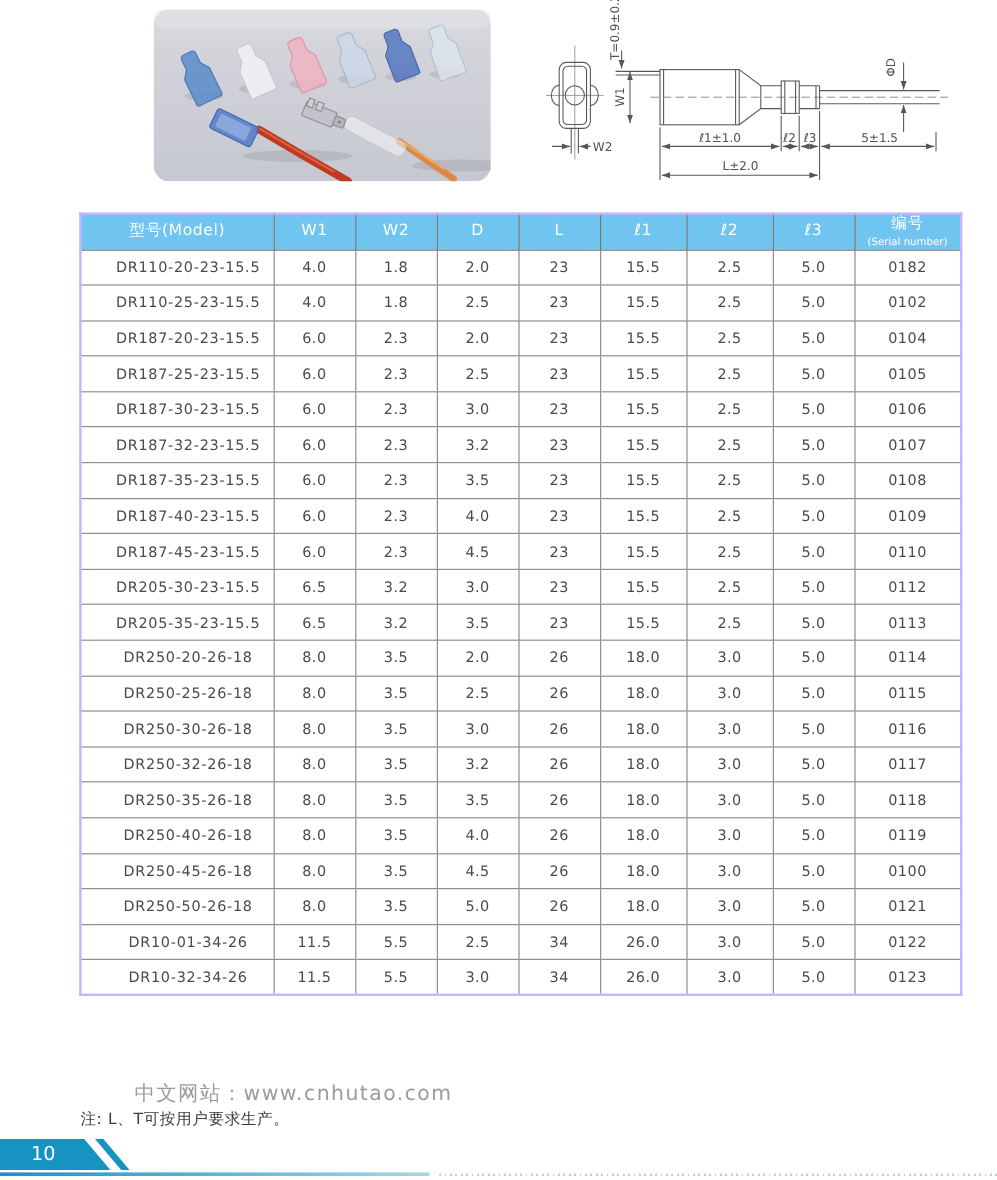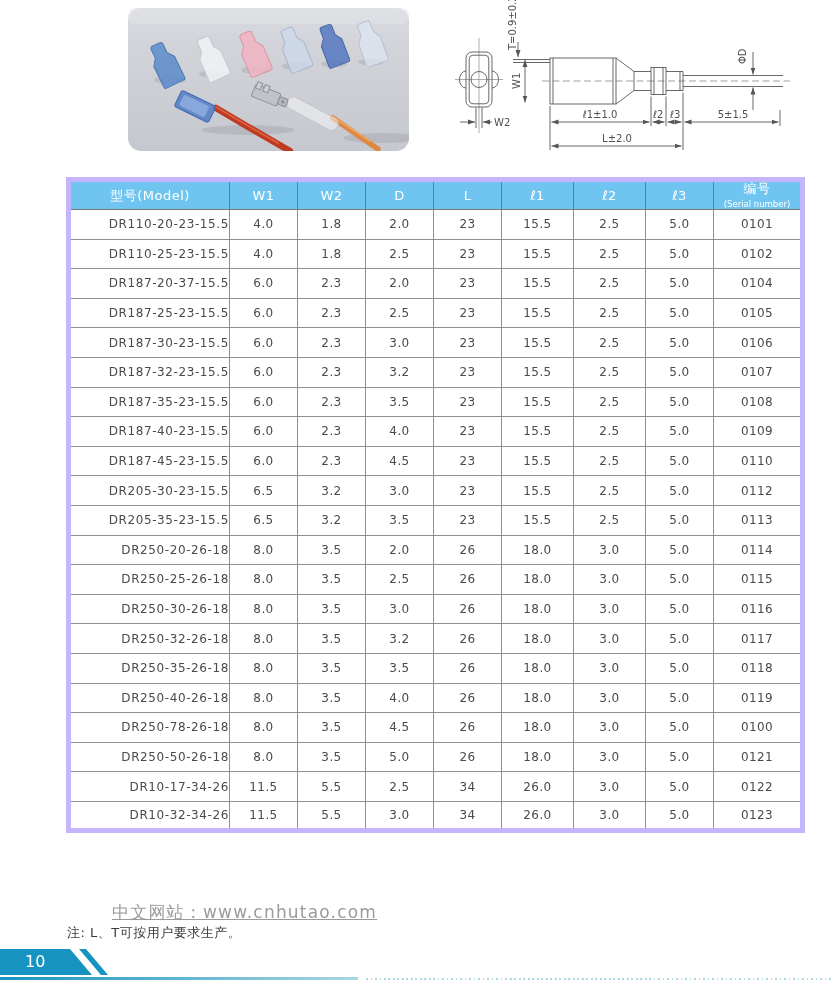--- a/index.html
+++ b/index.html
@@ -19,53 +19,53 @@
   }
   
   .photo{position:absolute;left:128px;top:8px;width:281px;height:143px;}
   
   .diagram{position:absolute;left:430px;top:0;width:401px;height:162px;}
   .diagram text{fill:#4f4f4f;font-size:10px;font-family:"DejaVu Sans","Liberation Sans",sans-serif;}
   
   table.spec{
     position:absolute;left:66px;top:177px;width:734px;
     border-collapse:collapse;table-layout:fixed;
-    border:5px solid #c4b5fd;
+    border:2px solid #c4b5fd;
   }
   table.spec th{
     background:var(--table-header-bg);color:var(--table-header-text);
     font-weight:normal;font-size:13px;height:30px;line-height:1.05;
     border:1px solid #787878;text-align:center;padding:0;letter-spacing:0.5px;
   }
   table.spec th .sub{display:block;font-size:8.5px;letter-spacing:0;margin-top:4px;}
   table.spec td{
     border:1px solid var(--table-border);
     font-size:12px;color:var(--body-text);text-align:center;
     height:29.6px;padding:0;letter-spacing:0.4px;
   }
-  table.spec td.model{text-align:right;padding-left:18px;letter-spacing:0.6px;}
+  table.spec td.model{text-align:center;padding-left:18px;letter-spacing:0.6px;}
   
   .note{position:absolute;left:67px;top:924px;font-size:13px;color:#3c3c3c;letter-spacing:0.5px;}
   
   .footer-banner{position:absolute;left:0;top:949px;width:140px;height:26px;}
   .footer-banner .main{
     position:absolute;left:0;top:0;width:140px;height:26px;background:var(--accent);
     clip-path:polygon(0 0,70px 0,92px 100%,0 100%);
   }
   .footer-banner .stripe{
     position:absolute;left:0;top:0;width:140px;height:26px;background:var(--accent);
     clip-path:polygon(79px 0,86px 0,108px 100%,101px 100%);
   }
   .page-number{
     position:absolute;left:0;top:949px;width:72px;height:26px;line-height:26px;
-    text-align:left;color:#fff;font-size:16px;z-index:2;margin-left:25px;
+    text-align:center;color:#fff;font-size:16px;z-index:2;
   }
   .site-text{
     position:absolute;left:112px;top:899px;height:26px;line-height:27px;
-    font-size:17px;color:var(--footer-text);letter-spacing:1.2px;text-decoration:underline;
+    font-size:17px;color:var(--footer-text);letter-spacing:1.2px;
   }
   .footer-line-solid{
     position:absolute;left:0;top:977px;width:358px;height:3px;
     background:linear-gradient(to right,var(--accent),#a9d6e3);
   }
   .footer-line-dotted{
     position:absolute;left:366px;top:978px;width:465px;height:2px;
     background-image:repeating-linear-gradient(to right,var(--dotted-line) 0 1.5px,transparent 1.5px 4.5px);
   }
 </style>
@@ -246,35 +246,35 @@
     <tbody id="spec-body">
         <tr>
           <td class="model">DR110-20-23-15.5</td>
           <td class="value">4.0</td>
           <td class="value">1.8</td>
           <td class="value">2.0</td>
           <td class="value">23</td>
           <td class="value">15.5</td>
           <td class="value">2.5</td>
           <td class="value">5.0</td>
-          <td class="value">0101</td>
+          <td class="value">0182</td>
         </tr>
         <tr>
           <td class="model">DR110-25-23-15.5</td>
           <td class="value">4.0</td>
           <td class="value">1.8</td>
           <td class="value">2.5</td>
           <td class="value">23</td>
           <td class="value">15.5</td>
           <td class="value">2.5</td>
           <td class="value">5.0</td>
           <td class="value">0102</td>
         </tr>
         <tr>
-          <td class="model">DR187-20-37-15.5</td>
+          <td class="model">DR187-20-23-15.5</td>
           <td class="value">6.0</td>
           <td class="value">2.3</td>
           <td class="value">2.0</td>
           <td class="value">23</td>
           <td class="value">15.5</td>
           <td class="value">2.5</td>
           <td class="value">5.0</td>
           <td class="value">0104</td>
         </tr>
         <tr>
@@ -425,21 +425,21 @@
           <td class="value">8.0</td>
           <td class="value">3.5</td>
           <td class="value">4.0</td>
           <td class="value">26</td>
           <td class="value">18.0</td>
           <td class="value">3.0</td>
           <td class="value">5.0</td>
           <td class="value">0119</td>
         </tr>
         <tr>
-          <td class="model">DR250-78-26-18</td>
+          <td class="model">DR250-45-26-18</td>
           <td class="value">8.0</td>
           <td class="value">3.5</td>
           <td class="value">4.5</td>
           <td class="value">26</td>
           <td class="value">18.0</td>
           <td class="value">3.0</td>
           <td class="value">5.0</td>
           <td class="value">0100</td>
         </tr>
         <tr>
@@ -447,21 +447,21 @@
           <td class="value">8.0</td>
           <td class="value">3.5</td>
           <td class="value">5.0</td>
           <td class="value">26</td>
           <td class="value">18.0</td>
           <td class="value">3.0</td>
           <td class="value">5.0</td>
           <td class="value">0121</td>
         </tr>
         <tr>
-          <td class="model">DR10-17-34-26</td>
+          <td class="model">DR10-01-34-26</td>
           <td class="value">11.5</td>
           <td class="value">5.5</td>
           <td class="value">2.5</td>
           <td class="value">34</td>
           <td class="value">26.0</td>
           <td class="value">3.0</td>
           <td class="value">5.0</td>
           <td class="value">0122</td>
         </tr>
         <tr>

